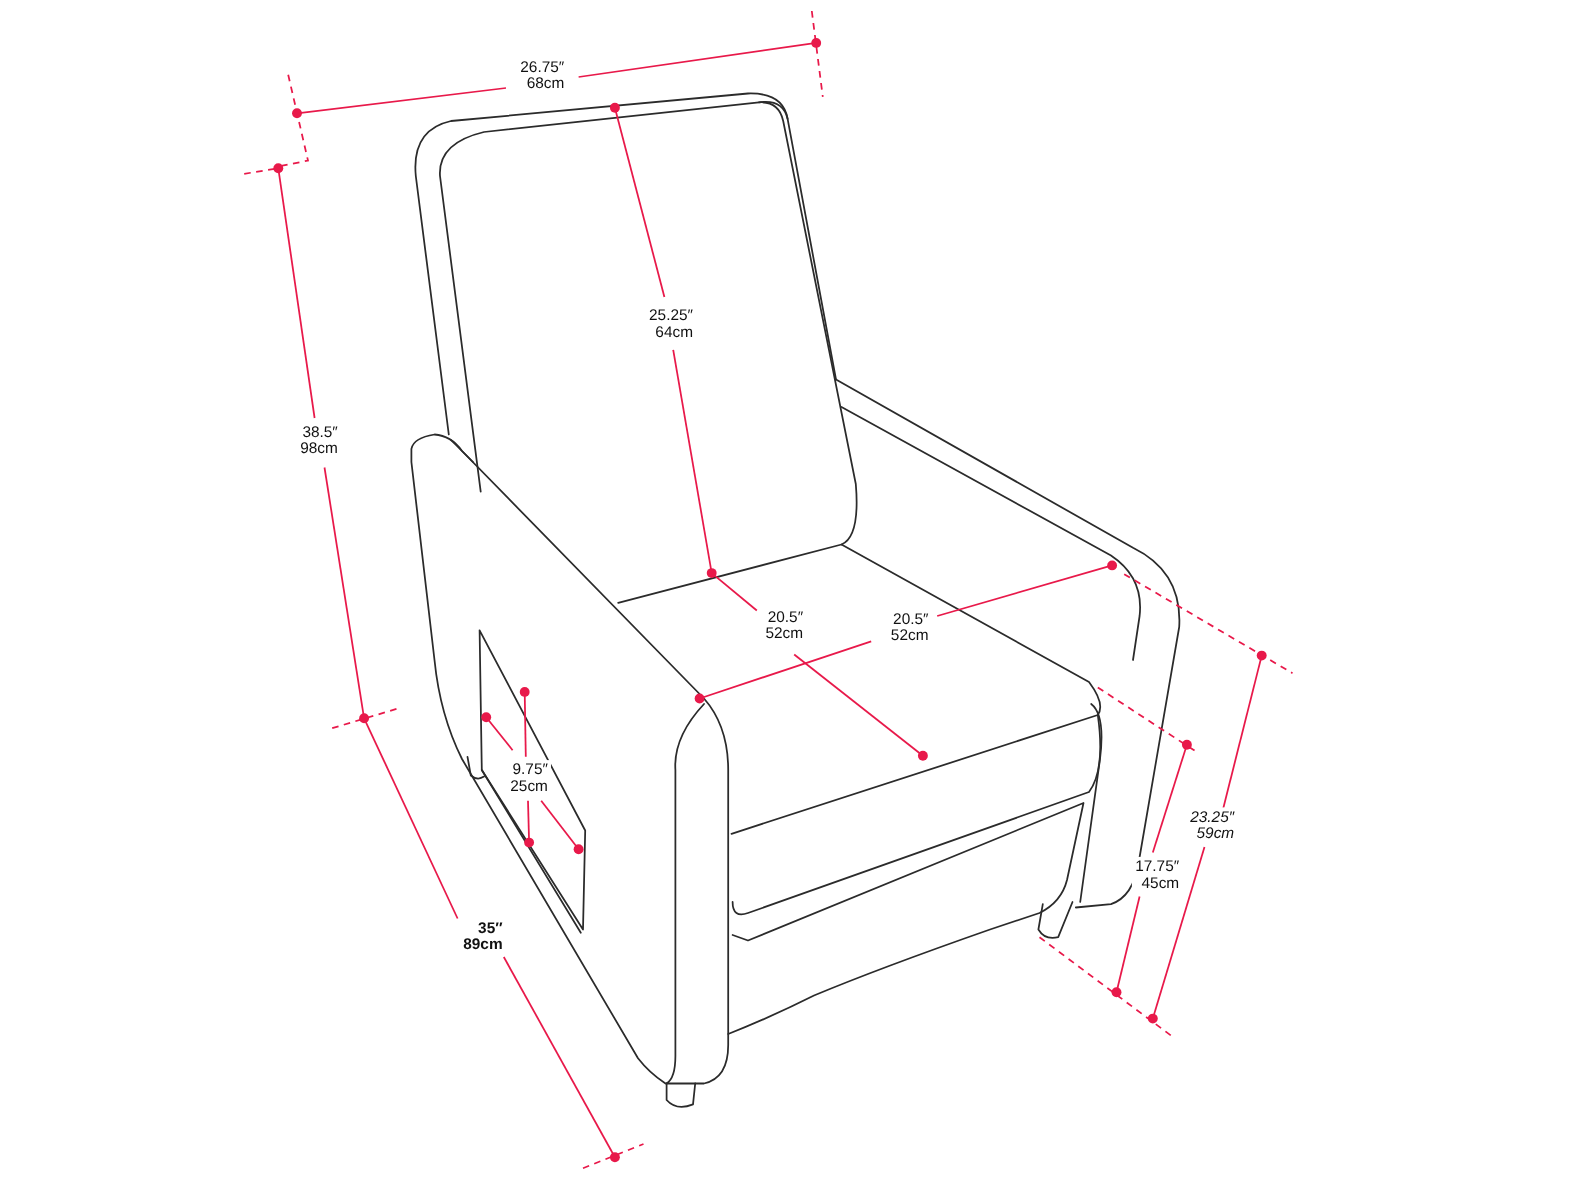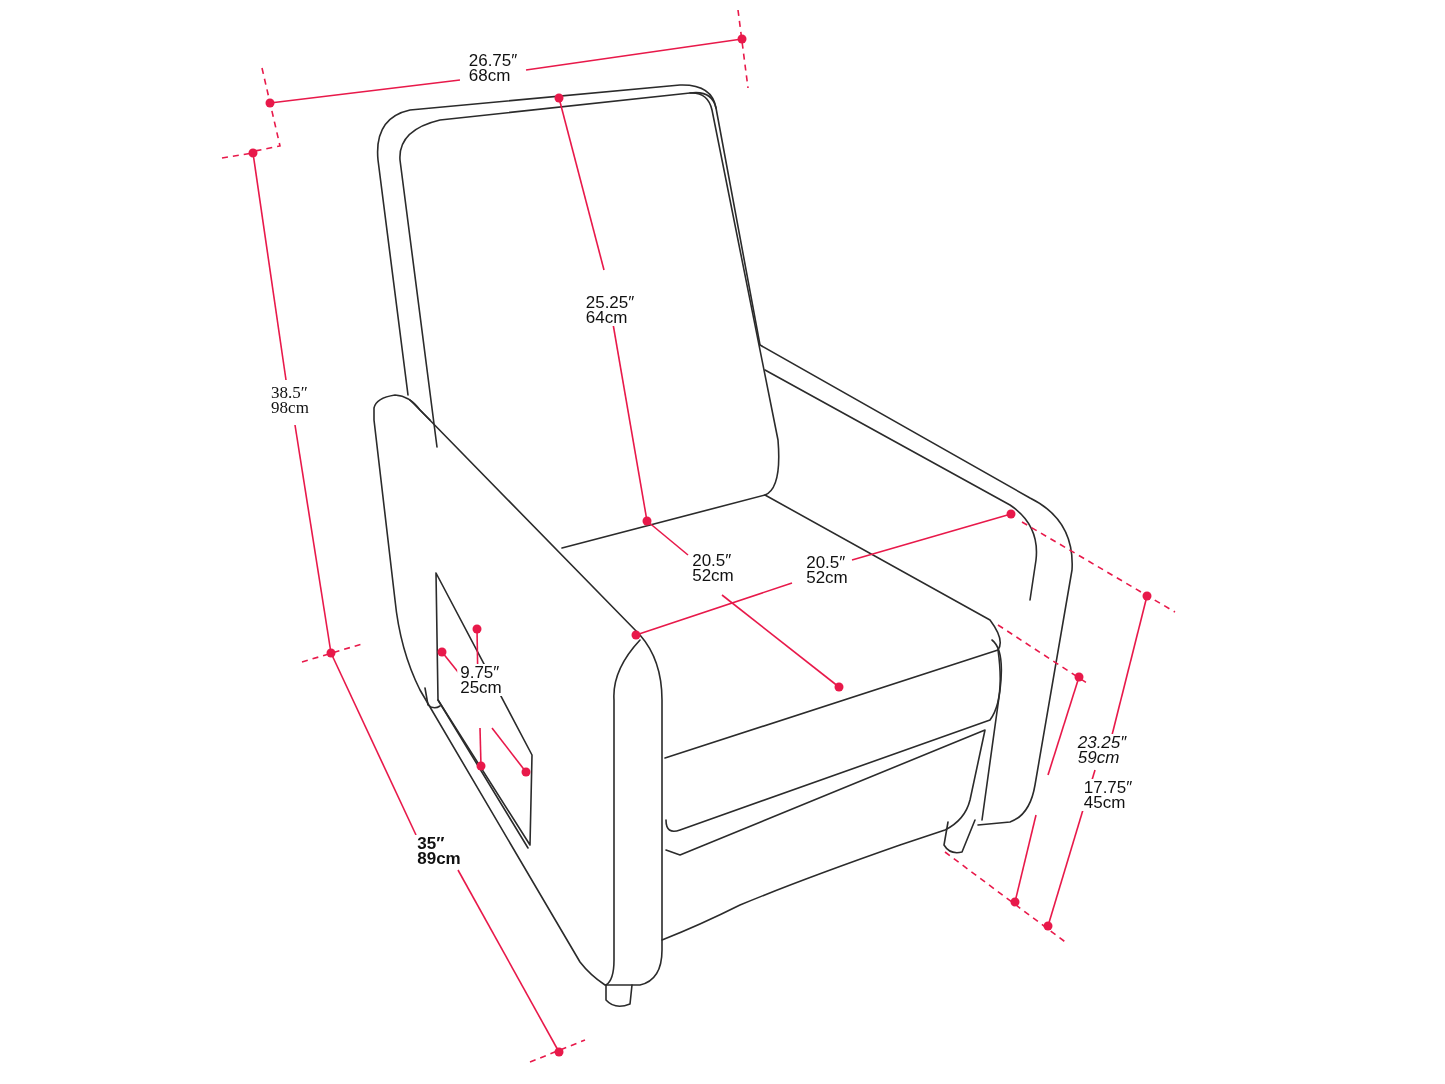--- a/index.html
+++ b/index.html
@@ -2,21 +2,21 @@
 <html><head>
 <meta charset="utf-8">
 <style>
   html, body { margin: 0; padding: 0; background: #ffffff; }
   body { width: 1445px; height: 1084px; overflow: hidden; position: relative; }
   svg { position: absolute; left: 0; top: 0; }
   .outline { fill: none; stroke: #2b2b2b; stroke-width: 1.6; stroke-linecap: round; stroke-linejoin: round; }
   .dim { fill: none; stroke: #e8194a; stroke-width: 1.6; }
   .ext { fill: none; stroke: #e8194a; stroke-width: 1.6; stroke-dasharray: 6 5; }
   .dot { fill: #e8194a; }
-  .lbl { position: absolute; font-family: "Liberation Sans", "DejaVu Sans", sans-serif; font-size: 17px; line-height: 15px; color: #111; text-align: left; background: #fff; padding: 1px 3px; transform: translate(-50%, -50%); white-space: nowrap; }
+  .lbl { position: absolute; font-family: "Liberation Sans", "DejaVu Sans", sans-serif; font-size: 14px; line-height: 15px; color: #111; text-align: right; background: #fff; padding: 1px 3px; transform: translate(-50%, -50%); white-space: nowrap; }
 </style>
 </head>
 <body>
 
 <svg width="1445" height="1084" viewBox="0 0 1445 1084">
 
   <g>
 
     <path class="outline" d="M408 395 L378 160 Q374 118 410 110 L680 85 Q712 84 716 108 L760 345"></path>
 
@@ -101,44 +101,44 @@
     <circle class="dot" cx="1015" cy="902" r="4.5"></circle>
 
     <path class="ext" d="M945 852 L1068 944"></path>
   </g>
 </svg>
 
 <div class="lbl" style="left:493px;top:68px;">
   <div>26.75″</div>
   <div>68cm</div>
 </div>
-<div class="lbl" style="left:290px;top:400px;font-family:Liberation Serif, serif;">
+<div class="lbl" style="left:290px;top:400px;">
   <div>38.5″</div>
   <div>98cm</div>
 </div>
-<div class="lbl" style="left:610px;top:310px;">
+<div class="lbl" style="left:610px;top:294px;">
   <div>25.25″</div>
   <div>64cm</div>
 </div>
 <div class="lbl" style="left:713px;top:568px;">
   <div>20.5″</div>
   <div>52cm</div>
 </div>
 <div class="lbl" style="left:827px;top:570px;">
   <div>20.5″</div>
   <div>52cm</div>
 </div>
-<div class="lbl" style="left:481px;top:680px;">
+<div class="lbl" style="left:481px;top:707px;">
   <div>9.75″</div>
   <div>25cm</div>
 </div>
 <div class="lbl" style="left:439px;top:851px;font-weight:bold;">
   <div>35″</div>
   <div>89cm</div>
 </div>
 <div class="lbl" style="left:1102px;top:750px;font-style:italic;">
   <div>23.25″</div>
   <div>59cm</div>
 </div>
-<div class="lbl" style="left:1108px;top:795px;">
+<div class="lbl" style="left:1052px;top:795px;">
   <div>17.75″</div>
   <div>45cm</div>
 </div>
 
 </body></html>

